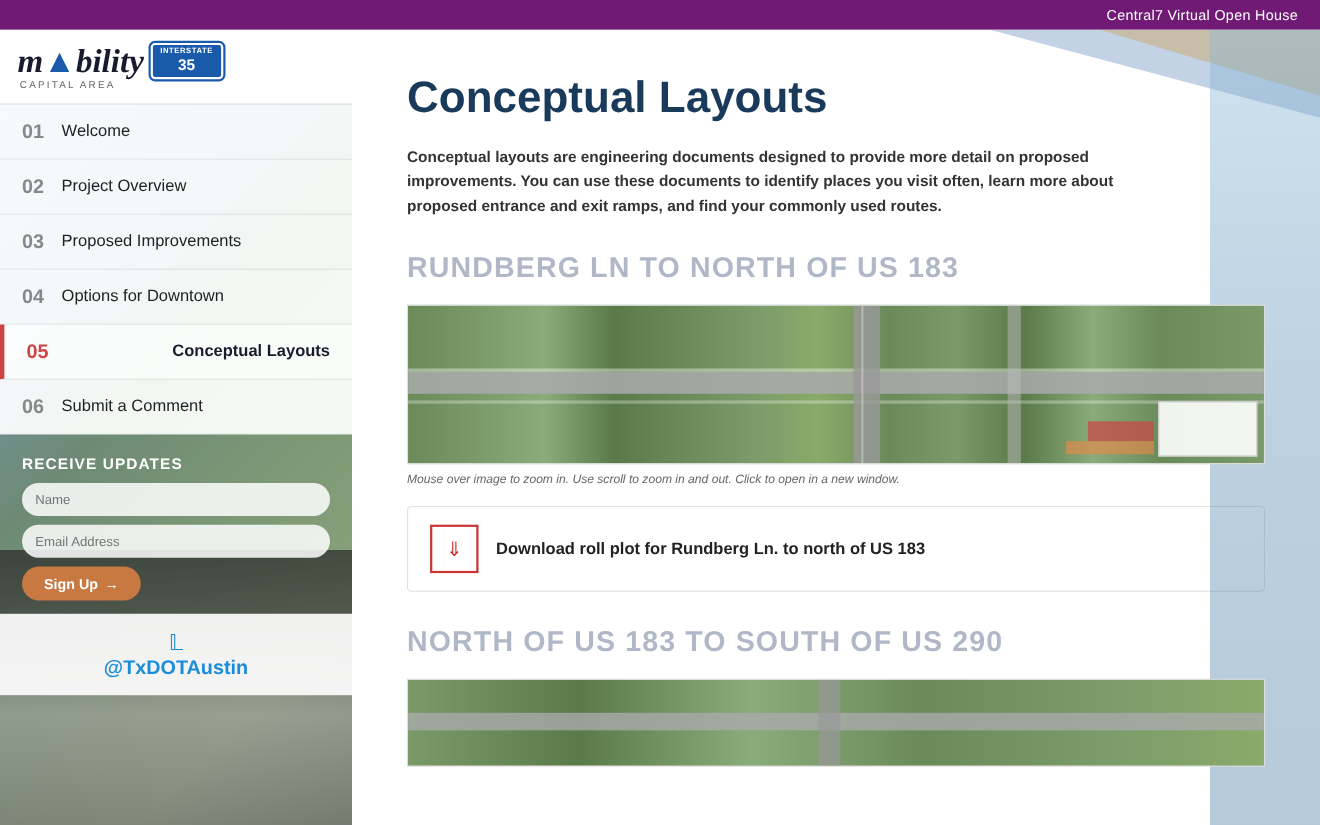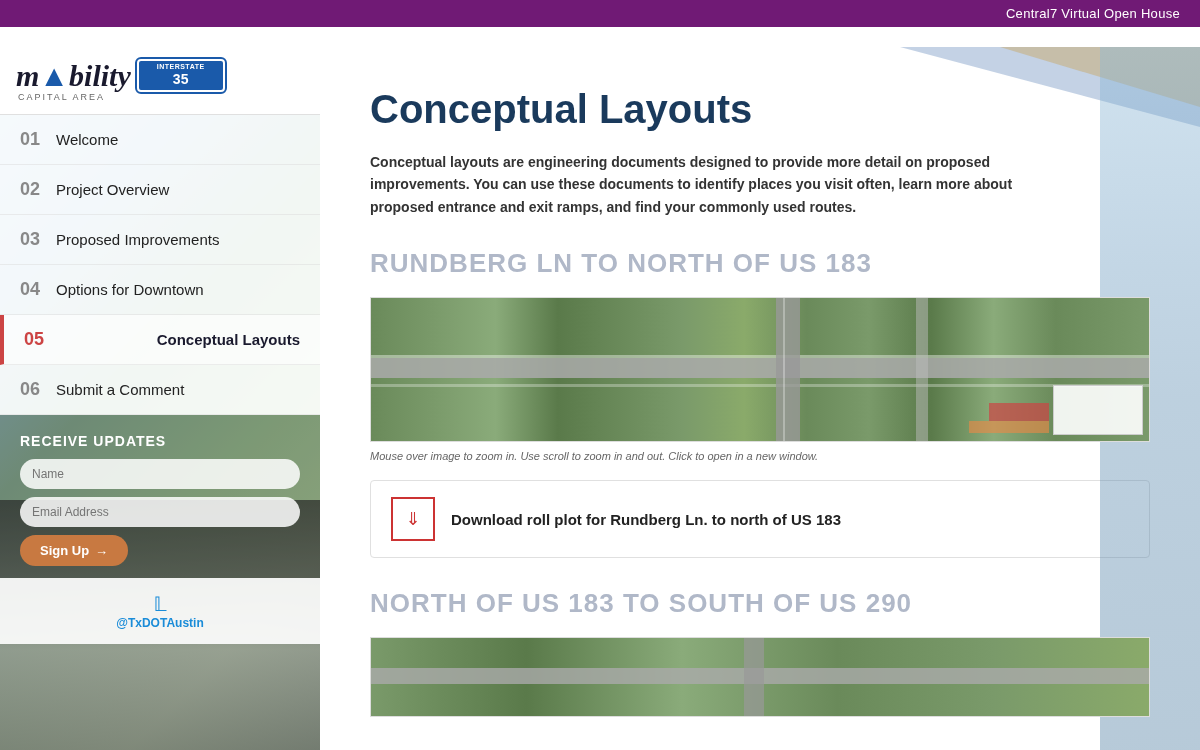--- a/index.html
+++ b/index.html
@@ -14,21 +14,20 @@
       font-size: 13px;
       font-weight: 500;
       letter-spacing: 0.3px;
     }
 
     
     .main-layout {
       display: flex;
       flex: 1;
       overflow: hidden;
-      margin-top: 20px;
     }
 
     
     .sidebar {
       width: 320px;
       min-width: 320px;
       background: #fff;
       display: flex;
       flex-direction: column;
       overflow: hidden;
@@ -156,21 +155,21 @@
     .twitter-section {
       position: relative;
       z-index: 2;
       background: rgba(255,255,255,0.9);
       padding: 14px 20px;
       text-align: center;
     }
 
     .twitter-handle {
       color: #1a8cd8;
-      font-size: 12px;
+      font-size: 18px;
       font-weight: 600;
     }
 
     .twitter-icon {
       color: #1a8cd8;
       font-size: 20px;
     }
 
     
     .main-content {
@@ -329,21 +328,21 @@
 <div class="main-layout">
 
   <div class="sidebar">
 
     <div class="sidebar-header">
       <div style="display:flex;flex-direction:column;gap:0;">
         <div style="display:flex;align-items:center;gap:6px;">
           <div style="font-size:30px;font-weight:900;font-style:italic;color:#1a1a2e;line-height:1;font-family:Georgia,serif;">
             <span style="color:#1a1a2e;">m</span><span style="color:#1a5aaa;">▲</span><span style="color:#1a1a2e;">bility</span>
           </div>
-          <div style="background:#1a5aaa;color:white;border-radius:4px;padding:2px 18px;font-size:11px;font-weight:bold;border:2px solid white;outline:2px solid #1a5aaa;text-align:center;line-height:1.2;">
+          <div style="background:#1a5aaa;color:white;border-radius:4px;padding:2px 7px;font-size:11px;font-weight:bold;border:2px solid white;outline:2px solid #1a5aaa;text-align:center;line-height:1.2;">
             <div style="font-size:7px;letter-spacing:0.5px;">INTERSTATE</div>
             <div style="font-size:14px;font-weight:900;">35</div>
           </div>
         </div>
         <div style="font-size:9px;color:#666;letter-spacing:2px;text-transform:uppercase;margin-left:2px;">CAPITAL AREA</div>
       </div>
     </div>
 
     <div class="sidebar-bg">
       <div class="sidebar-bg-img"></div>

